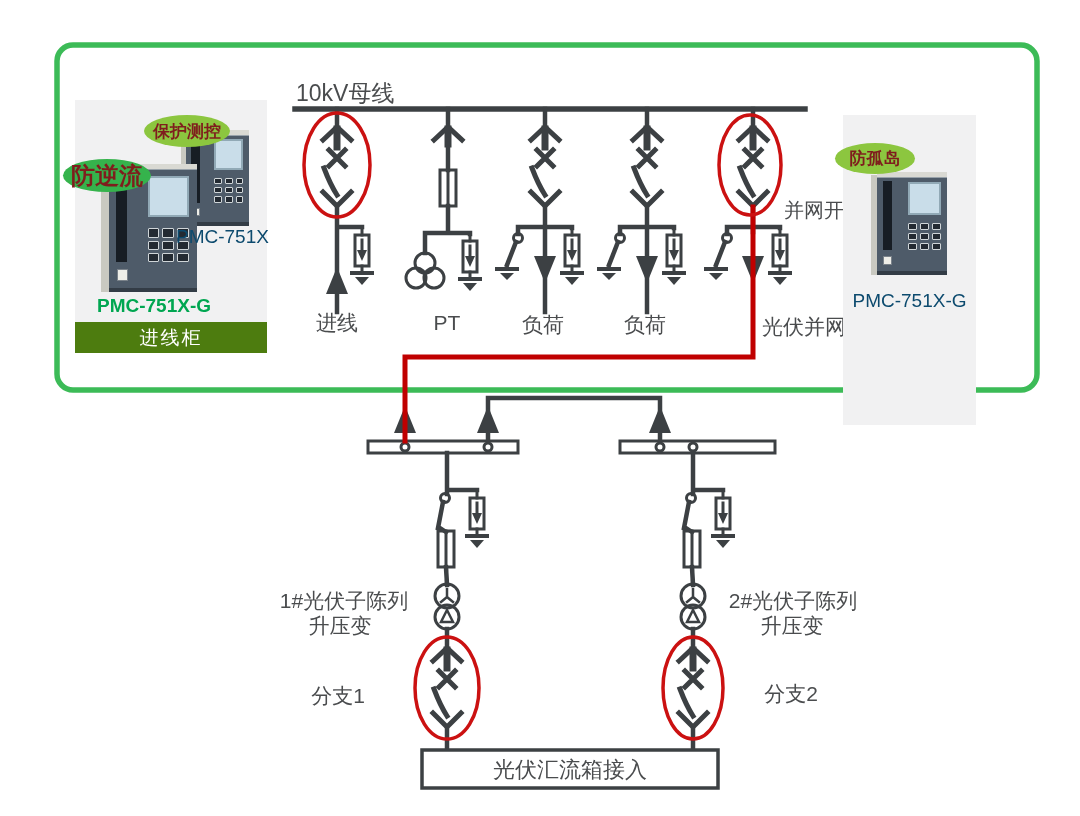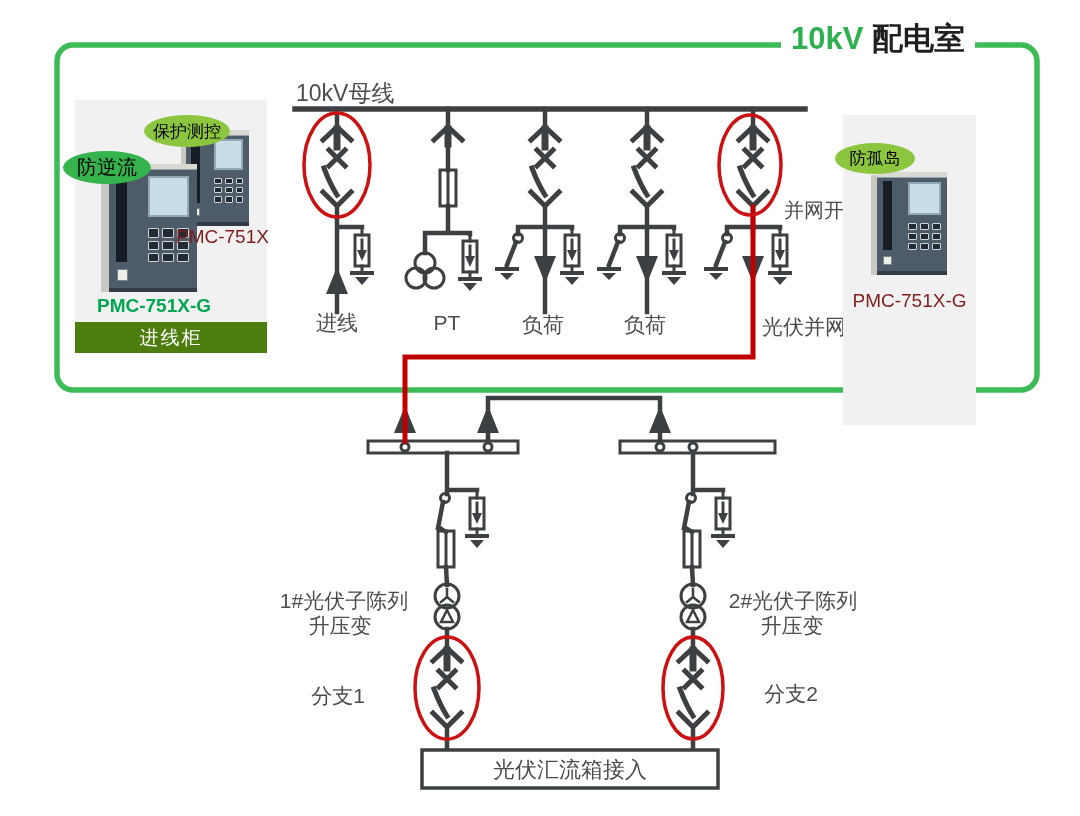--- a/index.html
+++ b/index.html
@@ -22,25 +22,25 @@
     font-size:31px;font-weight:bold;line-height:38px;white-space:nowrap;}
   .room-title .g{color:#2eb050;}
   .room-title .k{color:#1f1f1f;}
 
   
   .panel{position:absolute;background:#f1f1f2;}
   .panel-left{left:75px;top:100px;width:192px;height:253px;}
   .panel-right{left:843px;top:115px;width:133px;height:310px;}
   .panel-footer{position:absolute;left:0;bottom:0;width:100%;height:31px;background:#4d7c0f;
     color:#ffffff;font-size:19px;display:flex;align-items:center;justify-content:center;letter-spacing:2px;}
-  .badge{position:absolute;border-radius:50%;color:#000000;display:flex;align-items:center;
-    justify-content:center;font-size:17px;font-weight:normal;z-index:6;white-space:nowrap;}
+  .badge{position:absolute;border-radius:50%;color:#7f1d1d;display:flex;align-items:center;
+    justify-content:center;font-size:17px;font-weight:bold;z-index:6;white-space:nowrap;}
   .badge-light{background:#8cc63f;}
   .badge-mid{background:#35b34c;}
-  .model-label{position:absolute;font-size:19px;color:#7f1d1d;white-space:nowrap;z-index:5;}
+  .model-label{position:absolute;font-size:19px;color:#0c4a6e;white-space:nowrap;z-index:5;}
   .model-label.green{color:#00a651;font-weight:bold;}
 
   
   .device{position:absolute;}
   .dev-side{position:absolute;left:0;top:3px;width:8%;height:calc(100% - 3px);background:#c9c9c1;}
   .dev-face{position:absolute;left:8%;top:0;right:0;height:100%;background:#4e5b69;border-bottom:4px solid #333c46;box-sizing:border-box;}
   .dev-top{position:absolute;left:0;top:0;width:100%;height:6px;background:#d9d9d3;border-bottom:1px solid #98a2aa;box-sizing:border-box;}
   .dev-strip{position:absolute;left:8%;top:9%;width:13%;height:70%;background:#171d24;}
   .dev-screen{position:absolute;right:9%;top:10%;width:47%;height:33%;background:#c9dde9;border:2px solid #91a9b6;box-sizing:border-box;}
   .dev-keys{position:absolute;right:9%;top:52%;width:47%;height:27%;display:grid;
@@ -210,24 +210,20 @@
   <text class="t" x="570" y="777" font-size="22" text-anchor="middle">光伏汇流箱接入</text>
 
   <path class="red" d="M753,207 V357 H405 V441"></path>
 
   <ellipse class="redell" cx="337" cy="165" rx="33" ry="52"></ellipse>
   <ellipse class="redell" cx="750" cy="165" rx="31" ry="50"></ellipse>
   <ellipse class="redell" cx="447" cy="688" rx="32" ry="51"></ellipse>
   <ellipse class="redell" cx="693" cy="688" rx="30" ry="51"></ellipse>
 </svg>
 
-<div class="room-title">
-  <span class="g">10kV</span>
-  <span class="k">配电室</span>
-</div>
 
 <div class="panel panel-left">
   <div class="device" style="left:106px;top:30px;width:68px;height:96px;z-index:2">
     <div class="dev-side"></div>
     <div class="dev-face">
       <div class="dev-top"></div>
       <div class="dev-strip"></div>
       <div class="dev-screen"></div>
       <div class="dev-keys">
             <span></span>
@@ -257,21 +253,21 @@
             <span></span>
             <span></span>
             <span></span>
             <span></span>
             <span></span>
           </div>
       <div class="dev-logo"></div>
     </div>
   </div>
   <div class="badge badge-light" style="left:69px;top:15px;width:86px;height:32px">保护测控</div>
-  <div class="badge badge-mid" style="left:-12px;top:51px;width:88px;height:33px;font-size:20px">防逆流</div>
+  <div class="badge badge-mid" style="left:-12px;top:59px;width:88px;height:33px;font-size:24px">防逆流</div>
   <div class="model-label" style="left:101px;top:126px">PMC-751X</div>
   <div class="model-label green" style="left:18px;top:195px;width:122px;text-align:center">PMC-751X-G</div>
   <div class="panel-footer">进线柜</div>
 </div>
 
 <div class="panel panel-right">
   <div class="device" style="left:28px;top:57px;width:76px;height:103px;z-index:2">
     <div class="dev-side"></div>
     <div class="dev-face">
       <div class="dev-top"></div>

